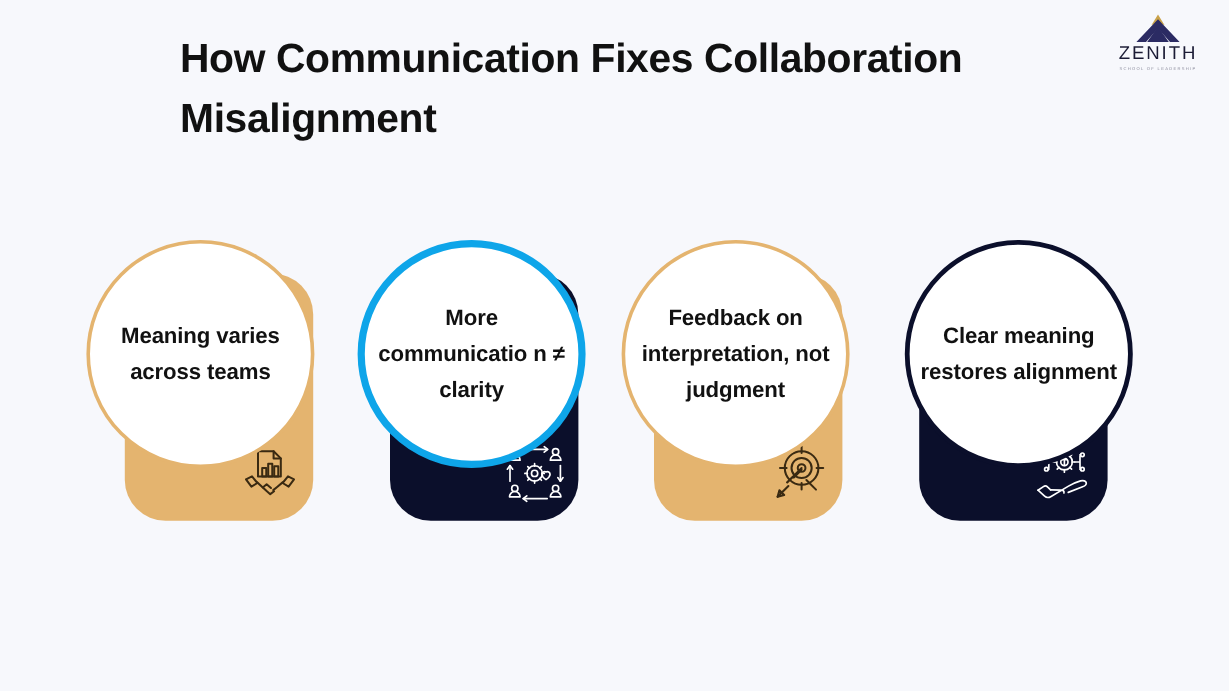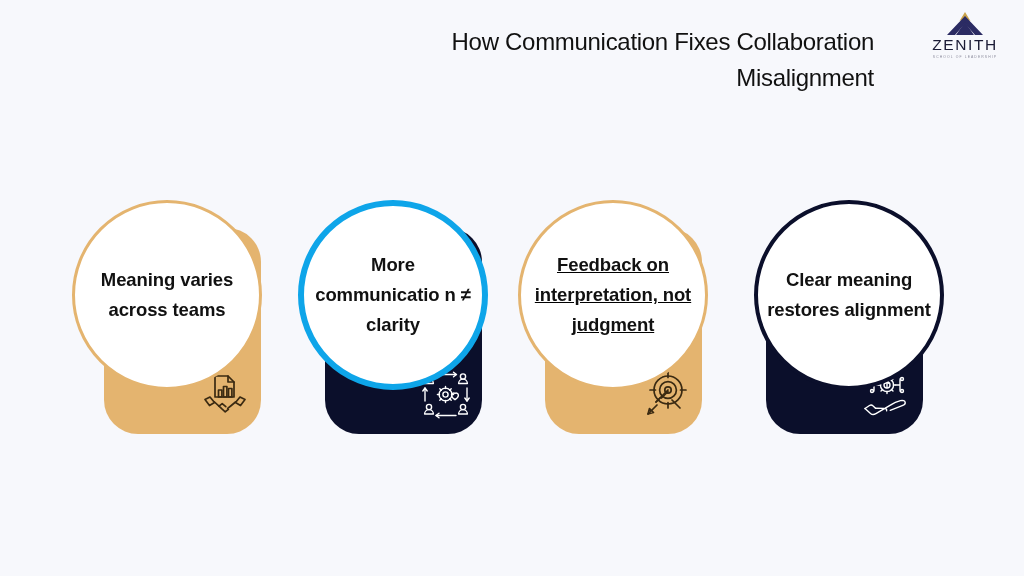--- a/index.html
+++ b/index.html
@@ -14,23 +14,23 @@
     font-family: "Liberation Sans", sans-serif;
     position: relative;
   }
 
   
   #slide-title {
     position: absolute;
     left: 150px;
     top: 24px;
     width: 724px;
-    text-align: right;
-    font-size: 24px;
-    font-weight: normal;
+    text-align: left;
+    font-size: 34px;
+    font-weight: bold;
     line-height: 1.48;
     letter-spacing: -0.3px;
     color: #111111;
     white-space: pre-line;
   }
 
   
   #logo {
     position: absolute;
     right: 16px;
@@ -96,21 +96,21 @@
     border-radius: 50%;
     background: #ffffff;
     box-sizing: border-box;
     display: flex;
     align-items: center;
     justify-content: center;
     pointer-events: auto;
   }
   .bubble.b0 { left: 72px;  border: 3px solid #e4b46f; }
   .bubble.b1 { left: 298px; border: 6px solid #0ea5e9; }
-  .bubble.b2 { left: 518px; border: 3px solid #e4b46f; text-decoration: underline; }
+  .bubble.b2 { left: 518px; border: 3px solid #e4b46f; }
   .bubble.b3 { left: 754px; border: 4px solid #0b0f2b; }
 
   .bubble-text {
     width: 166px;
     text-align: center;
     font-size: 18.5px;
     font-weight: bold;
     line-height: 1.62;
     letter-spacing: -0.1px;
     color: #111111;

